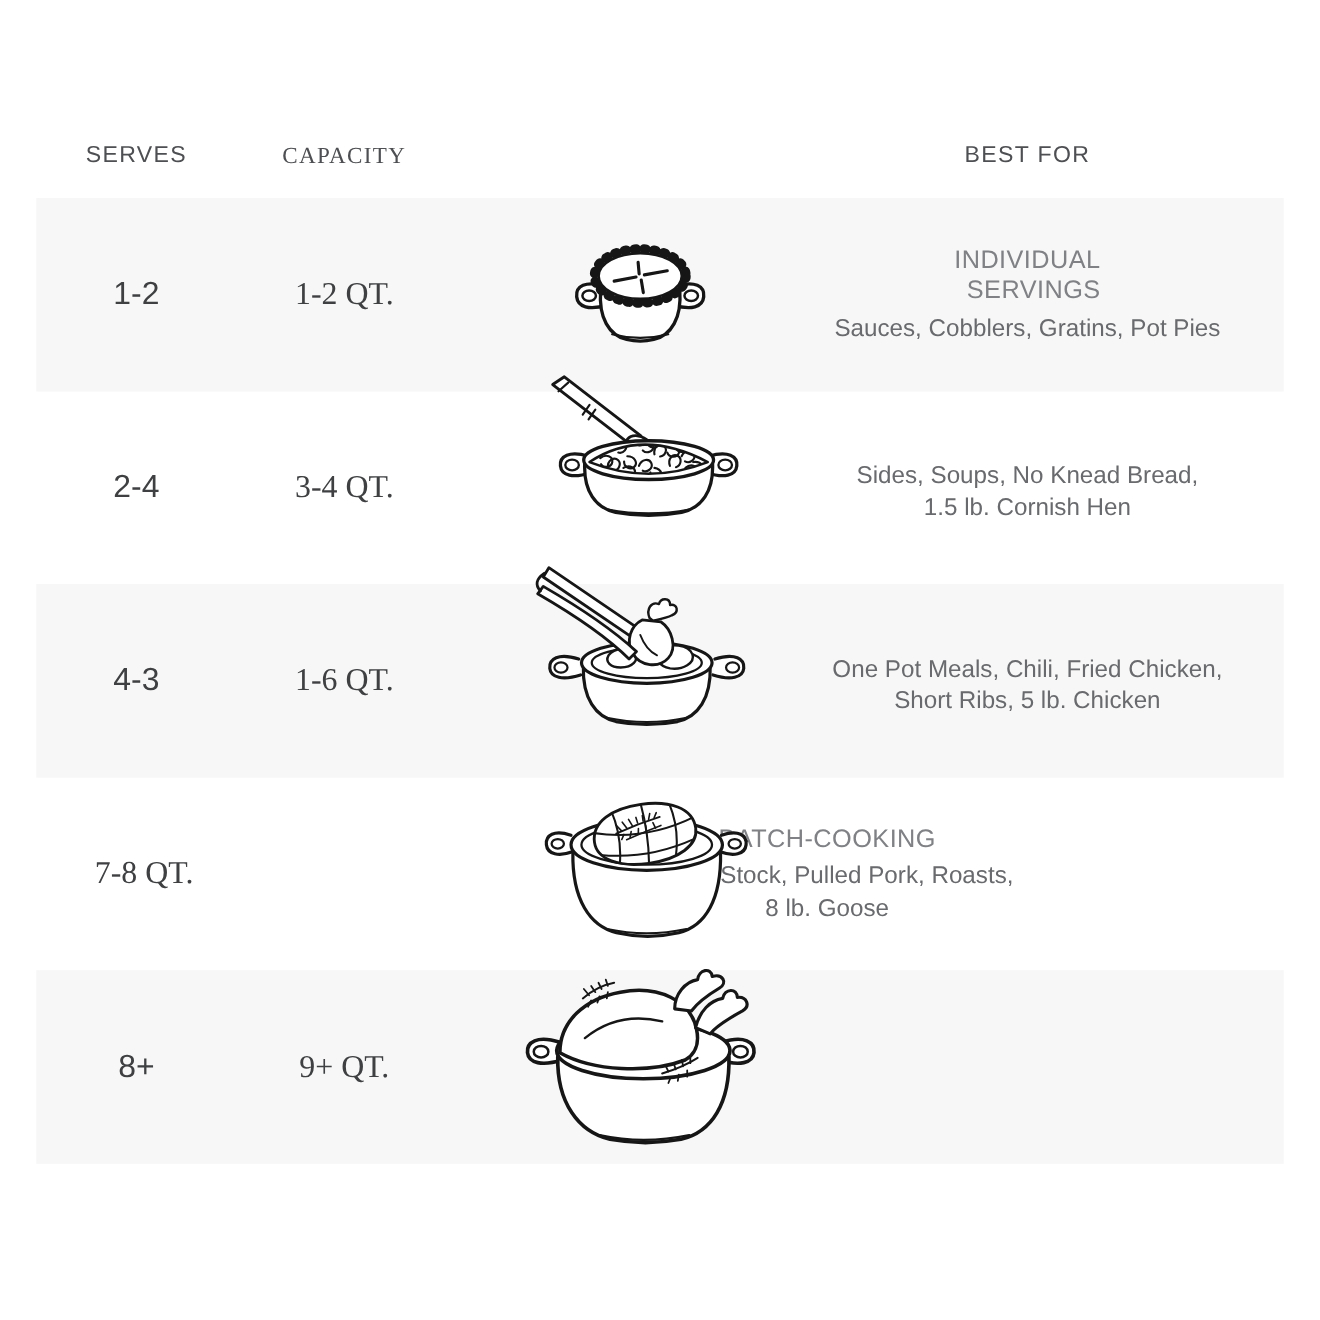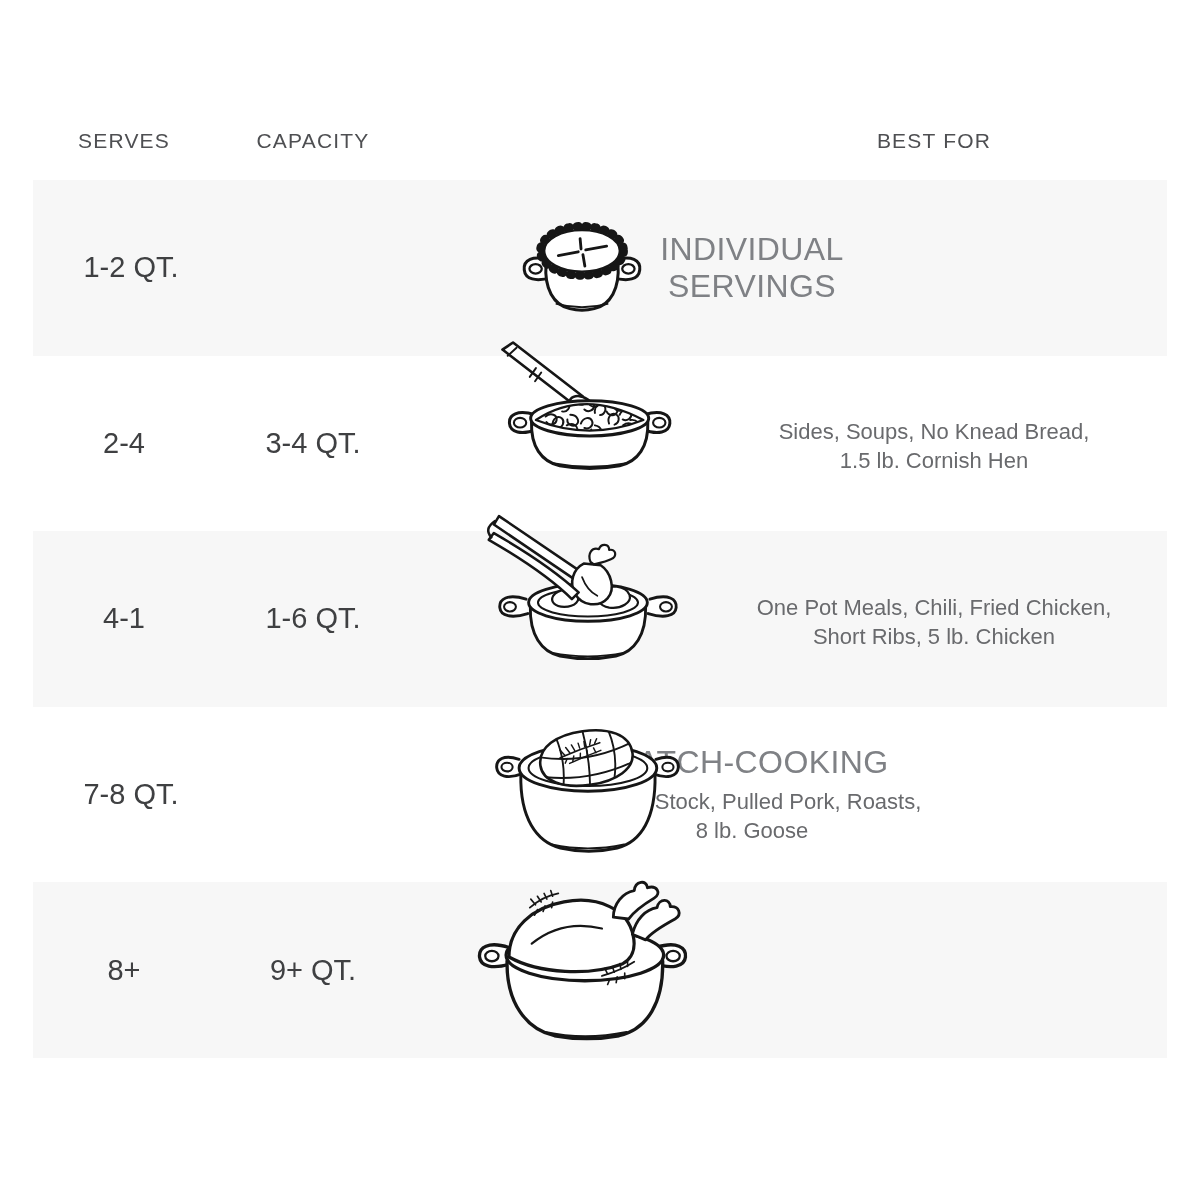--- a/index.html
+++ b/index.html
@@ -6,34 +6,34 @@
   .stage{
     position:relative;width:1200px;height:1200px;background:#ffffff;overflow:hidden;
     font-family:"Liberation Sans","DejaVu Sans",sans-serif;
     padding-left:28px;
   }
   .thead{
     position:absolute;top:120px;left:33px;width:1134px;height:42px;
     display:flex;align-items:center;
   }
   .col-serves{width:182px;display:flex;justify-content:center;}
-  .col-cap{width:196px;display:flex;justify-content:center;}
+  .col-cap{width:196px;display:flex;justify-content:center;font-family:Liberation Serif, serif;}
   .col-illo{width:328px;position:relative;}
   .col-best{width:390px;display:flex;flex-direction:column;align-items:center;justify-content:center;}
   .hlabel{
     font-size:21px;letter-spacing:1.2px;color:#4e4f52;font-weight:400;
   }
   .rows{position:absolute;top:180px;left:33px;width:1134px;}
   .row{position:relative;height:175.6px;display:flex;align-items:stretch;}
   .row.gray{background:#f7f7f7;}
   .cell{display:flex;align-items:center;justify-content:center;}
   .val{font-size:29px;color:#3f4042;}
   .bf-title{
-    font-size:32px;line-height:1.16;color:#7f8185;letter-spacing:0.4px;
-    text-align:center;white-space:pre-line;
+    font-size:23px;line-height:1.16;color:#7f8185;letter-spacing:0.4px;
+    text-align:right;white-space:pre-line;
   }
   .bf-desc{
     margin-top:6px;font-size:22px;line-height:1.34;color:#696a6d;
     text-align:center;white-space:pre-line;
   }
   svg.illo{position:absolute;overflow:visible;}
   svg.illo *{stroke-linecap:round;stroke-linejoin:round;}
 </style>
 </head>
 <body>
@@ -49,27 +49,31 @@
       </div>
     <div class="col-illo"></div>
     <div class="col-best">
         <span class="hlabel">BEST FOR</span>
       </div>
   </div>
 
   <div class="rows">
 
     <div class="row gray">
+      <div class="cell col-serves">
+          <span class="val">1-2</span>
+        </div>
       <div class="cell col-cap">
           <span class="val">1-2 QT.</span>
         </div>
       <div class="col-illo"></div>
       <div class="col-best">
         <div class="bf-title">INDIVIDUAL
 SERVINGS</div>
+        <div class="bf-desc">Sauces, Cobblers, Gratins, Pot Pies</div>
       </div>
       <svg class="illo" viewBox="0 0 150 120" style="left:478px;top:33px;width:142px" fill="none" stroke="#161616">
         <path d="M42,50 C22,44 13,50 14,60 C15,70 26,73 43,68" fill="#fff" stroke-width="3.2"></path>
         <ellipse cx="26" cy="59" rx="6.5" ry="5" fill="#fff" stroke-width="2.4"></ellipse>
         <path d="M108,50 C128,44 137,50 136,60 C135,70 124,73 107,68" fill="#fff" stroke-width="3.2"></path>
         <ellipse cx="124" cy="59" rx="6.5" ry="5" fill="#fff" stroke-width="2.4"></ellipse>
         <path d="M37,54 C35,80 45,97 62,101 C70,103 80,103 88,101 C105,97 115,80 113,54 Z" fill="#fff" stroke-width="3.2"></path>
         <path d="M48,96 Q75,103 102,96" stroke-width="2"></path>
         <path d="M37,54 Q75,67 113,54" stroke-width="2.4"></path>
         <ellipse cx="75" cy="40" rx="44" ry="26" fill="#fff" stroke-width="9" stroke-dasharray="2 7.5"></ellipse>
@@ -132,21 +136,21 @@
           <use href="#mq" transform="translate(96,68) rotate(-10)"></use>
           <use href="#mq" transform="translate(112,66) rotate(30)"></use>
           <use href="#mq" transform="translate(126,68) rotate(-35)"></use>
           <use href="#mq" transform="translate(140,72) rotate(15)"></use>
         </g>
       </svg>
     </div>
 
     <div class="row gray">
       <div class="cell col-serves">
-          <span class="val">4-1</span>
+          <span class="val">4-3</span>
         </div>
       <div class="cell col-cap">
           <span class="val">1-6 QT.</span>
         </div>
       <div class="col-illo"></div>
       <div class="col-best">
         <div class="bf-desc">One Pot Meals, Chili, Fried Chicken,
 Short Ribs, 5 lb. Chicken</div>
       </div>
       <svg class="illo" viewBox="0 0 230 185" style="left:449px;top:-20px;width:195px" fill="none" stroke="#161616">

